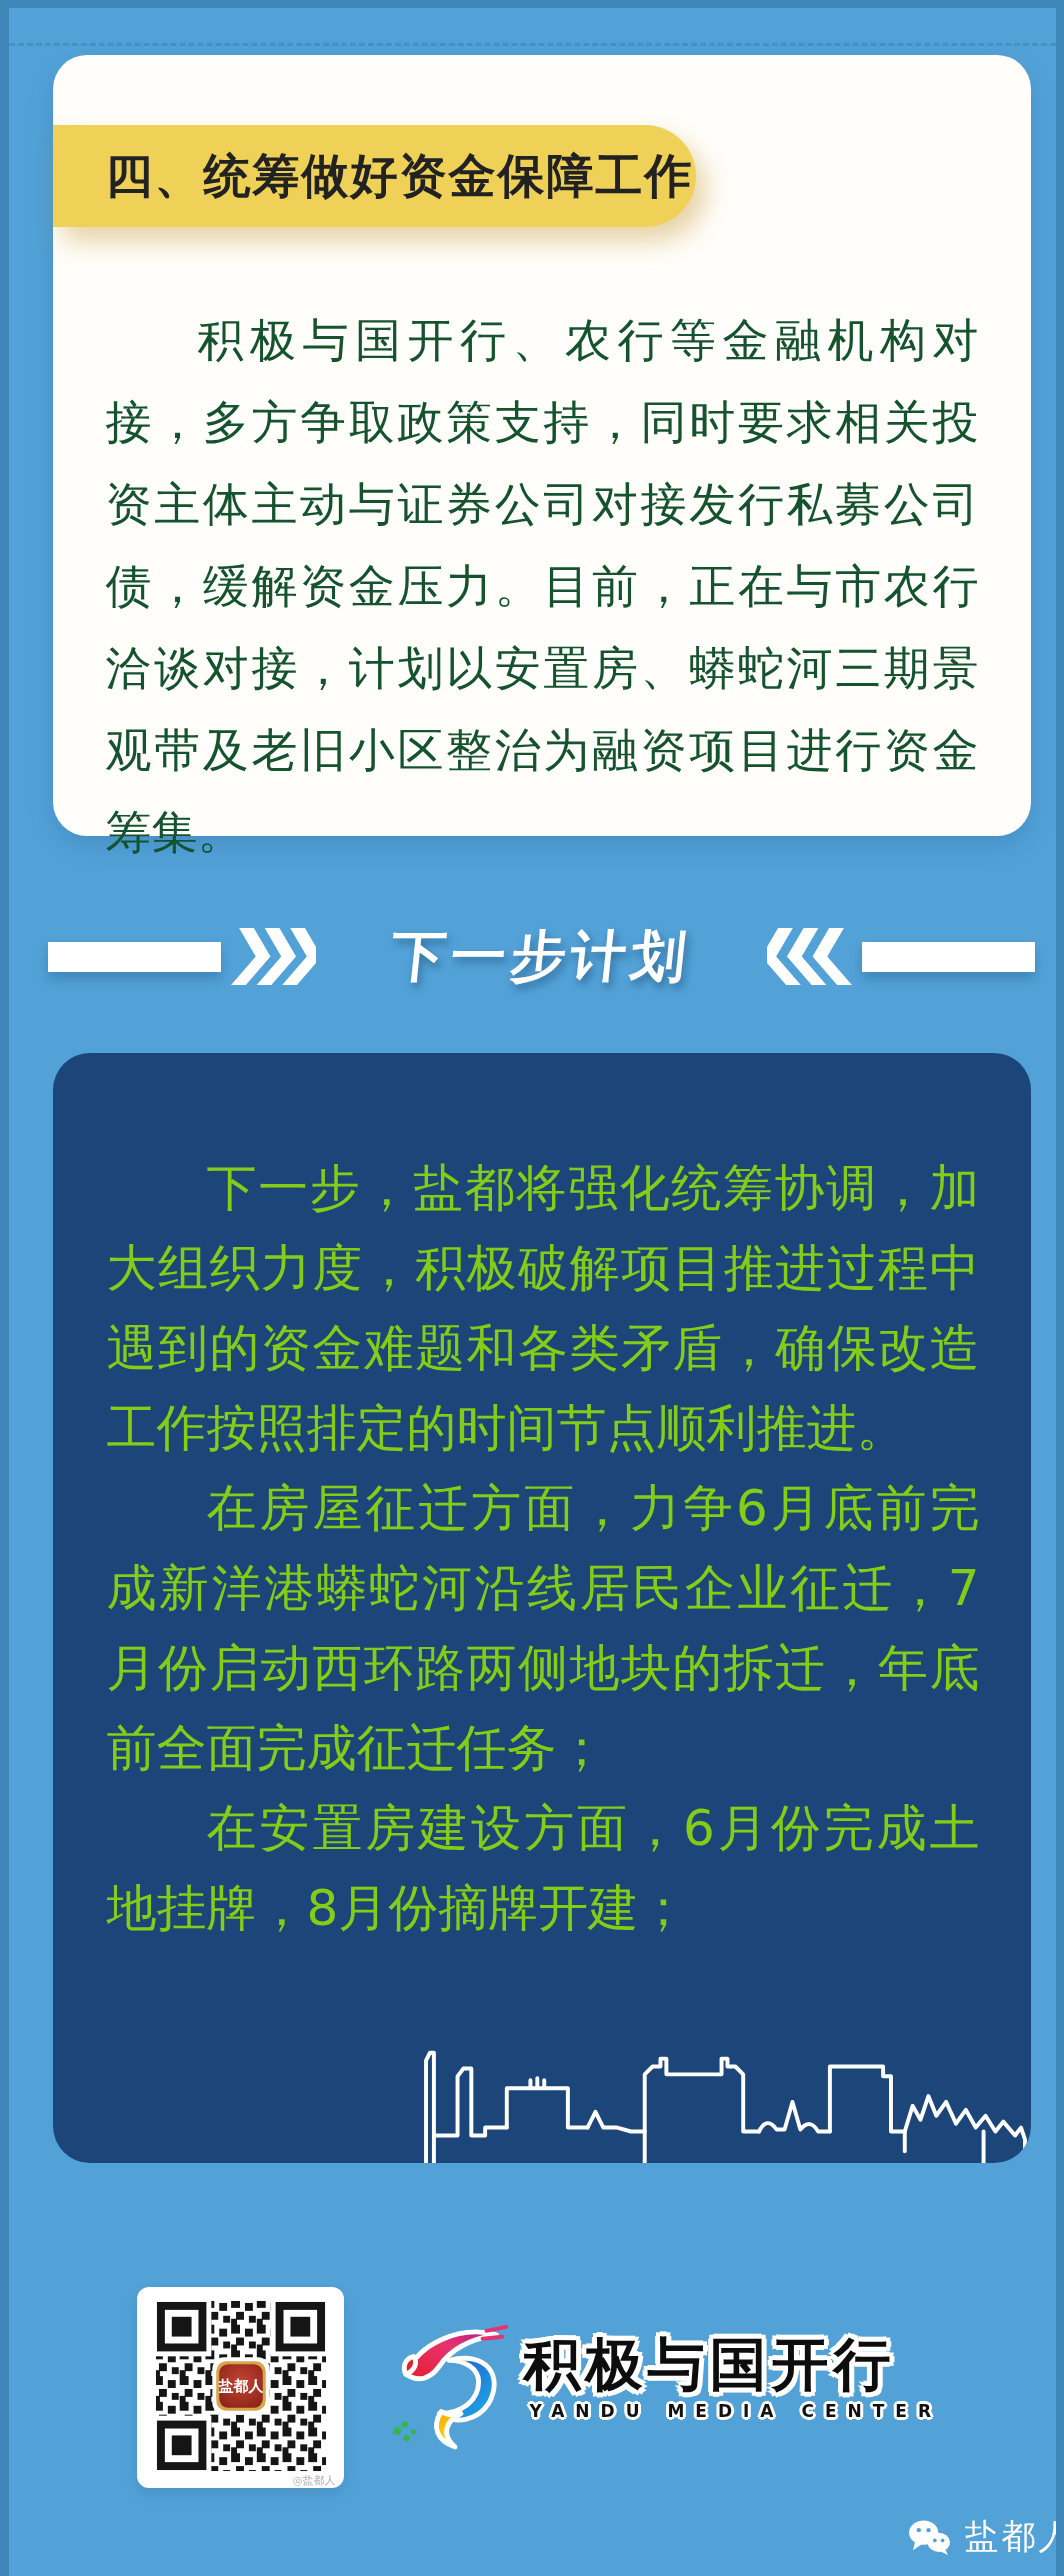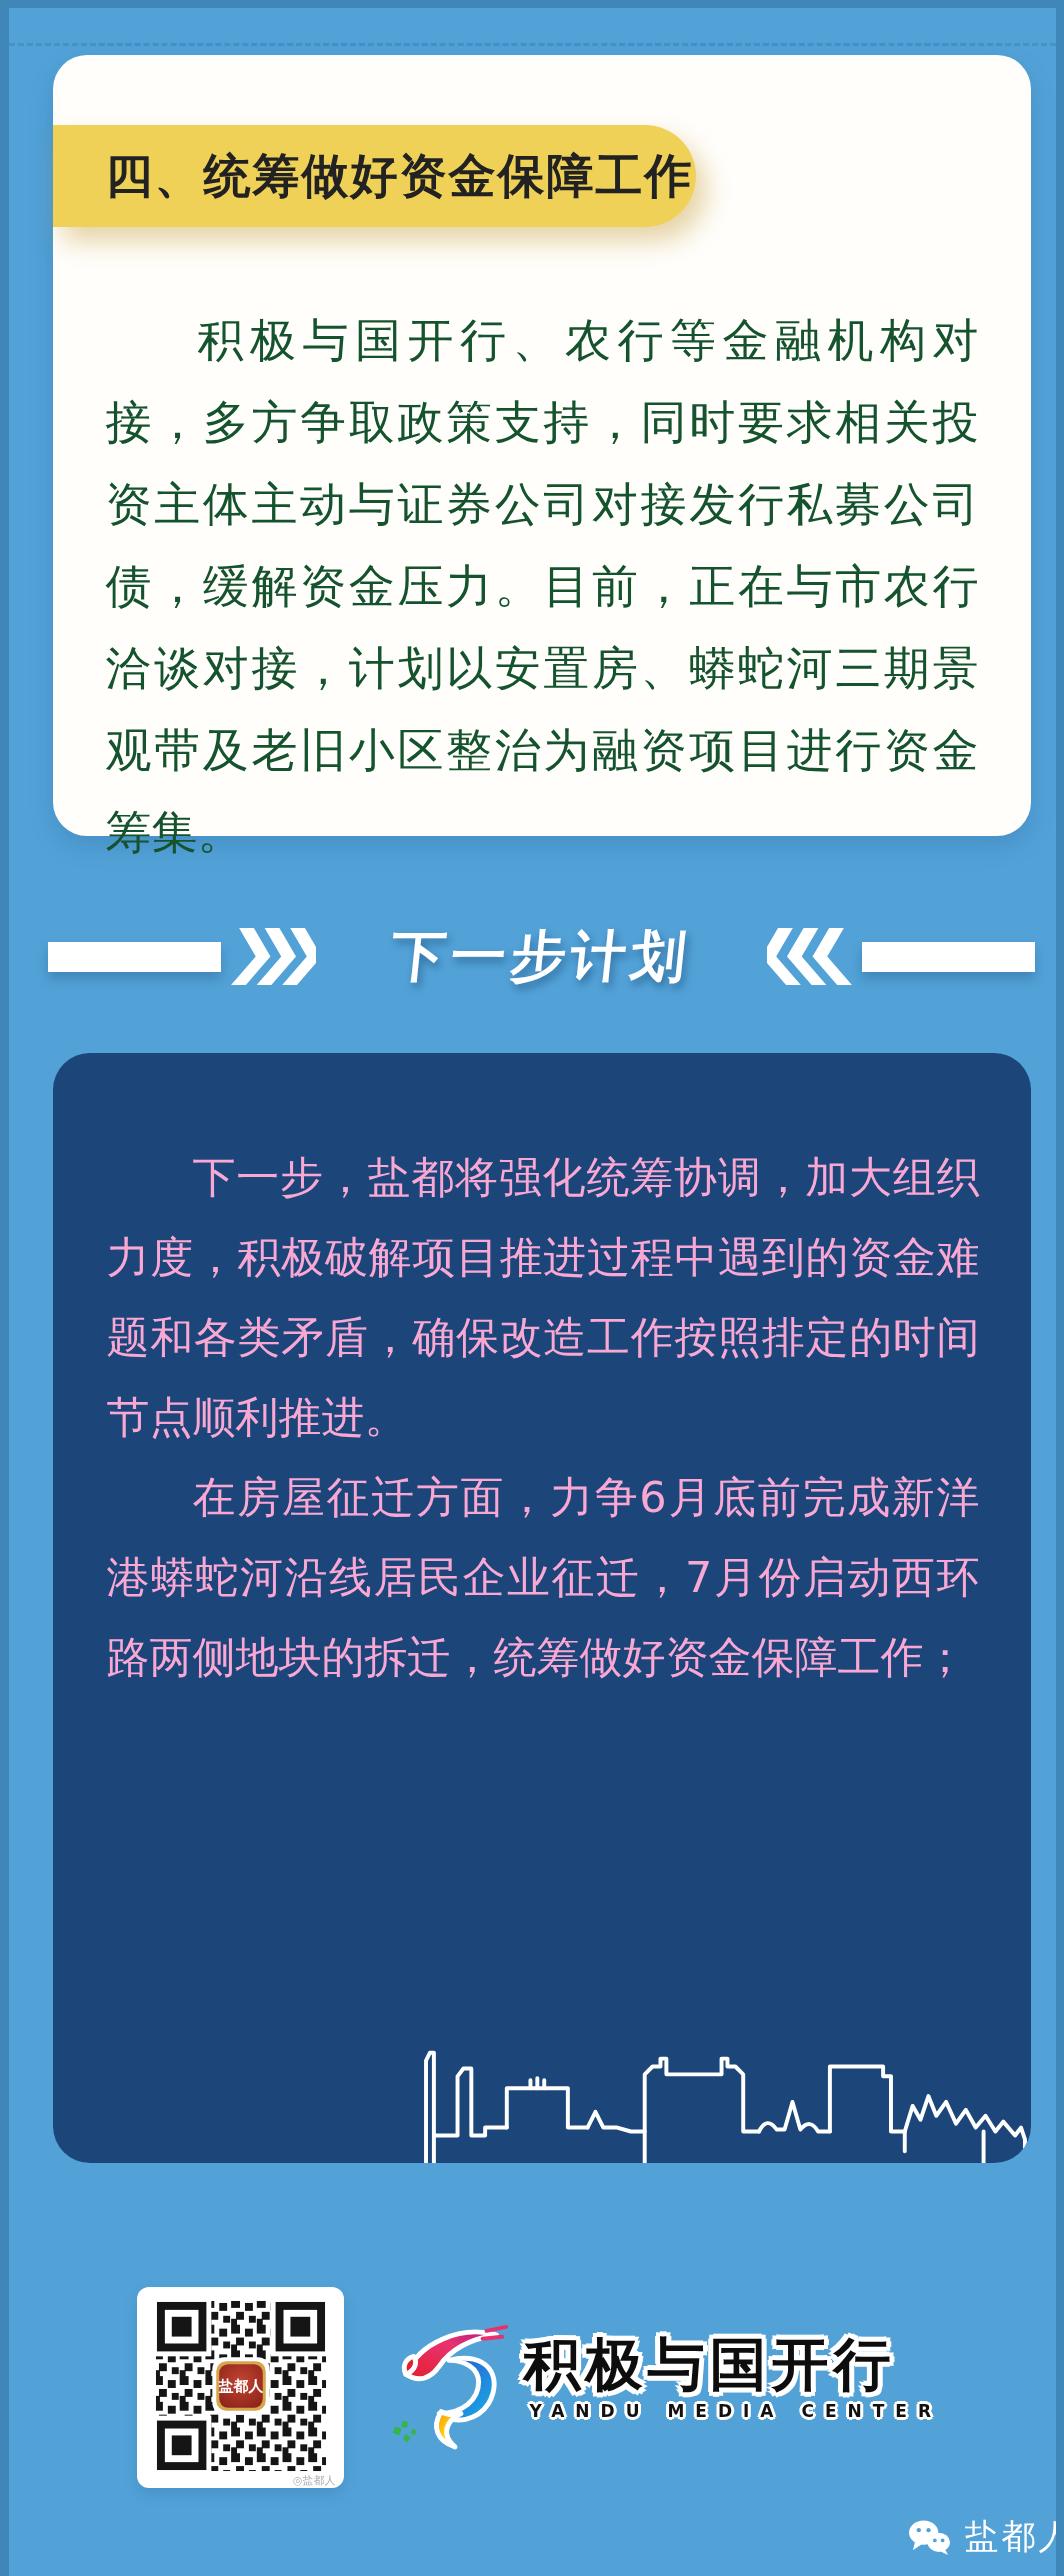--- a/index.html
+++ b/index.html
@@ -31,22 +31,22 @@
     box-shadow:0 7px 12px rgba(10,50,90,0.25);}
   .chev{flex:0 0 auto;margin:0 10px;}
   .head-spacer{flex:1 1 auto;}
   .next-title{font-size:55px;font-weight:bold;color:#fff;letter-spacing:5px;
     transform:skewX(-6deg);white-space:nowrap;
     text-shadow:3px 5px 8px rgba(10,45,85,0.45);}
 
   
   .card-dark{position:absolute;left:44px;top:1045px;width:978px;height:1110px;
     background:#1c4679;border-radius:37px;overflow:hidden;}
-  .card-dark .body{position:absolute;left:54px;top:84px;width:873px;
-    font-size:43px;line-height:80px;color:#f9a8d4;text-align:justify;}
+  .card-dark .body{position:absolute;left:54px;top:95px;width:873px;
+    font-size:50px;line-height:80px;color:#84cc16;text-align:justify;}
   .card-dark .body p{margin:0;text-indent:2em;}
   .skyline{position:absolute;right:2px;bottom:-2px;}
 
   
   .qr-panel{position:absolute;left:128px;top:2279px;width:207px;height:201px;
     background:#ffffff;border-radius:12px;box-shadow:0 6px 14px rgba(25,75,125,0.18);}
   .qr-panel svg{position:absolute;left:17px;top:12px;}
   .qr-caption{position:absolute;right:8px;bottom:0;font-size:11px;color:#a9b0b6;}
 
   .brand-swirl{position:absolute;left:383px;top:2309px;}
@@ -96,21 +96,22 @@
         <polygon points="26,0 41,0 62,29 41,58 26,58 47,29"></polygon>
         <polygon points="52,0 67,0 88,29 67,58 52,58 73,29"></polygon>
       </g>
     </svg>
     <div class="head-bar"></div>
   </div>
 
   <div class="card-dark">
     <div class="body">
       <p>下一步，盐都将强化统筹协调，加大组织力度，积极破解项目推进过程中遇到的资金难题和各类矛盾，确保改造工作按照排定的时间节点顺利推进。</p>
-      <p>在房屋征迁方面，力争6月底前完成新洋港蟒蛇河沿线居民企业征迁，7月份启动西环路两侧地块的拆迁，统筹做好资金保障工作；</p>
+      <p>在房屋征迁方面，力争6月底前完成新洋港蟒蛇河沿线居民企业征迁，7月份启动西环路两侧地块的拆迁，年底前全面完成征迁任务；</p>
+      <p>在安置房建设方面，6月份完成土地挂牌，8月份摘牌开建；</p>
     </div>
     <svg class="skyline" width="609" height="132" viewBox="0 0 618 134">
       <g fill="none" stroke="#ffffff" stroke-width="4" stroke-linejoin="round" stroke-linecap="round">
         <path d="M6 134 L6 28 L10 20 L14 20 L14 134"></path>
         <path d="M14 104 L38 104 L38 44 L44 36 L52 36 L52 104 L66 104 L66 96 L88 96"></path>
         <path d="M88 96 L88 56 L150 56 L150 96 L170 96"></path>
         <path d="M112 56 L112 48 M119 56 L119 46 M126 56 L126 48"></path>
         <path d="M170 96 L178 80 L186 96 L200 96 L214 100 L228 100"></path>
         <path d="M228 134 L228 100 L228 42 L236 34 L244 34 L244 26 L250 26 L250 42 L306 42 L306 26 L312 26 L312 34 L320 34 L328 42 L328 100 L344 100"></path>
         <path d="M344 100 Q352 84 362 98 L370 98 L378 70 L386 98 Q396 86 404 100 L416 100"></path>

